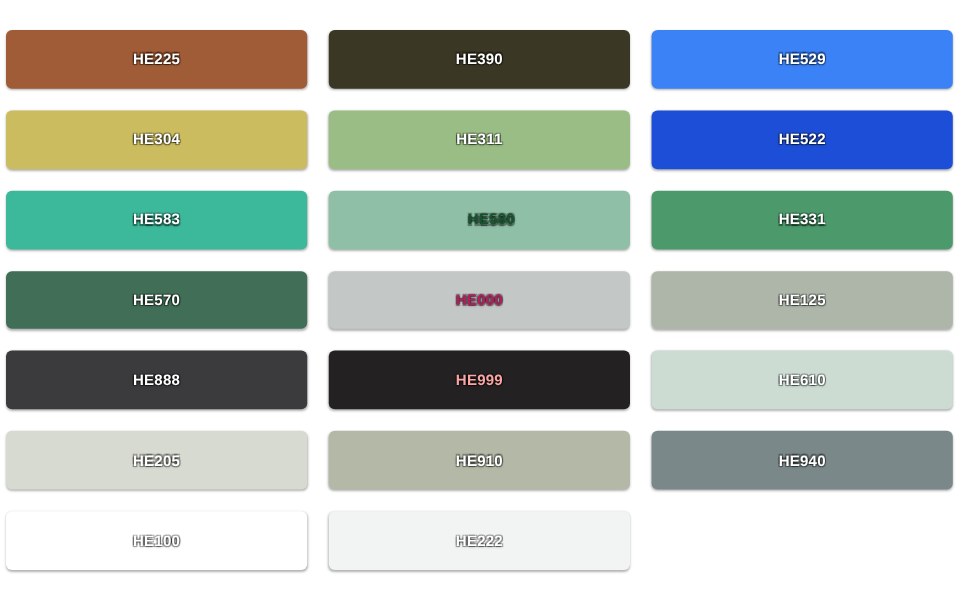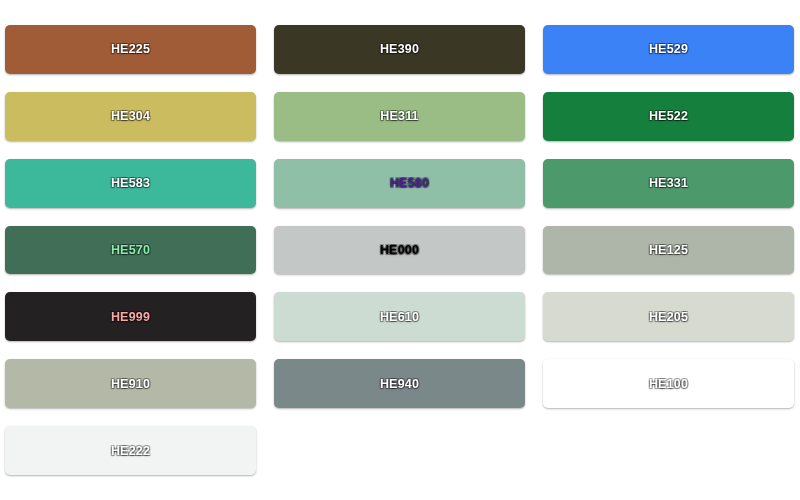--- a/index.html
+++ b/index.html
@@ -61,40 +61,43 @@
     </div>
     <div class="swatch" style="background: #3b82f6;">
       <span class="swatch-label" style="color: rgb(255, 255, 255);">HE529</span>
     </div>
     <div class="swatch" style="background: rgb(203, 188, 95);">
       <span class="swatch-label" style="color: rgb(255, 255, 255);">HE304</span>
     </div>
     <div class="swatch" style="background: rgb(153, 189, 133);">
       <span class="swatch-label" style="color: rgb(255, 255, 255);">HE311</span>
     </div>
-    <div class="swatch" style="background: #15803d;">
+    <div class="swatch" style="background: #1d4ed8;">
       <span class="swatch-label" style="color: rgb(255, 255, 255);">HE522</span>
     </div>
     <div class="swatch" style="background: rgb(60, 185, 154);">
       <span class="swatch-label" style="color: rgb(255, 255, 255);">HE583</span>
     </div>
     <div class="swatch" style="background: rgb(143, 192, 167);">
-      <span class="swatch-label" style="color: #4c1d95; padding-left: 20px;">HE580</span>
+      <span class="swatch-label" style="color: #14532d; padding-left: 20px;">HE580</span>
     </div>
     <div class="swatch" style="background: rgb(76, 154, 108);">
       <span class="swatch-label" style="color: rgb(255, 255, 255);">HE331</span>
     </div>
     <div class="swatch" style="background: rgb(64, 110, 86);">
-      <span class="swatch-label" style="color: #86efac;">HE570</span>
+      <span class="swatch-label" style="color: #ffffff;">HE570</span>
     </div>
     <div class="swatch" style="background: rgb(195, 199, 198);">
-      <span class="swatch-label" style="color: #000000;">HE000</span>
+      <span class="swatch-label" style="color: #be185d;">HE000</span>
     </div>
     <div class="swatch" style="background: rgb(173, 182, 169);">
       <span class="swatch-label" style="color: rgb(255, 255, 255);">HE125</span>
+    </div>
+    <div class="swatch" style="background: rgb(59, 58, 60);">
+      <span class="swatch-label" style="color: rgb(255, 255, 255);">HE888</span>
     </div>
     <div class="swatch" style="background: rgb(35, 33, 34);">
       <span class="swatch-label" style="color: #fca5a5;">HE999</span>
     </div>
     <div class="swatch" style="background: rgb(204, 220, 211);">
       <span class="swatch-label" style="color: rgb(255, 255, 255);">HE610</span>
     </div>
     <div class="swatch" style="background: rgb(215, 218, 209);">
       <span class="swatch-label" style="color: rgb(255, 255, 255);">HE205</span>
     </div>

